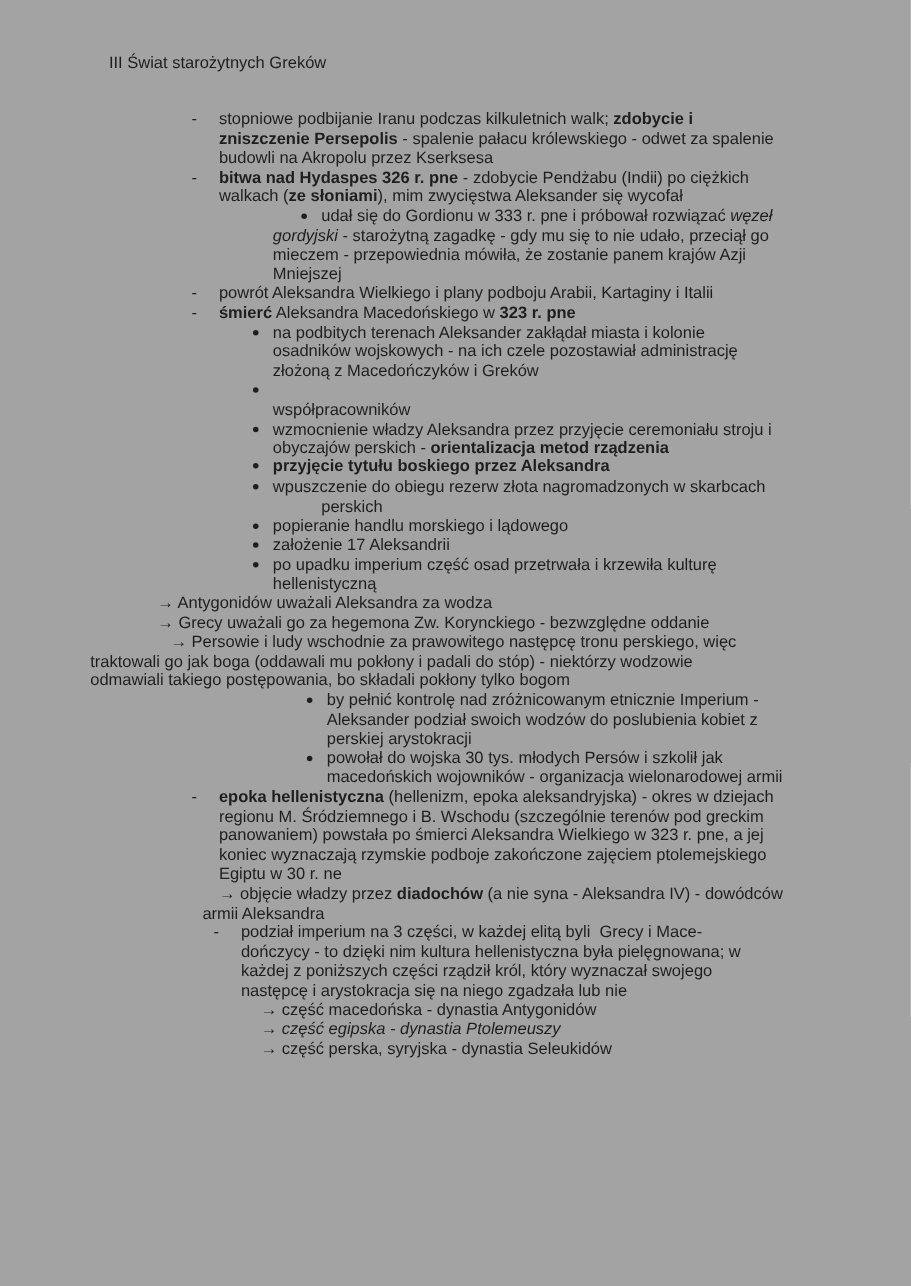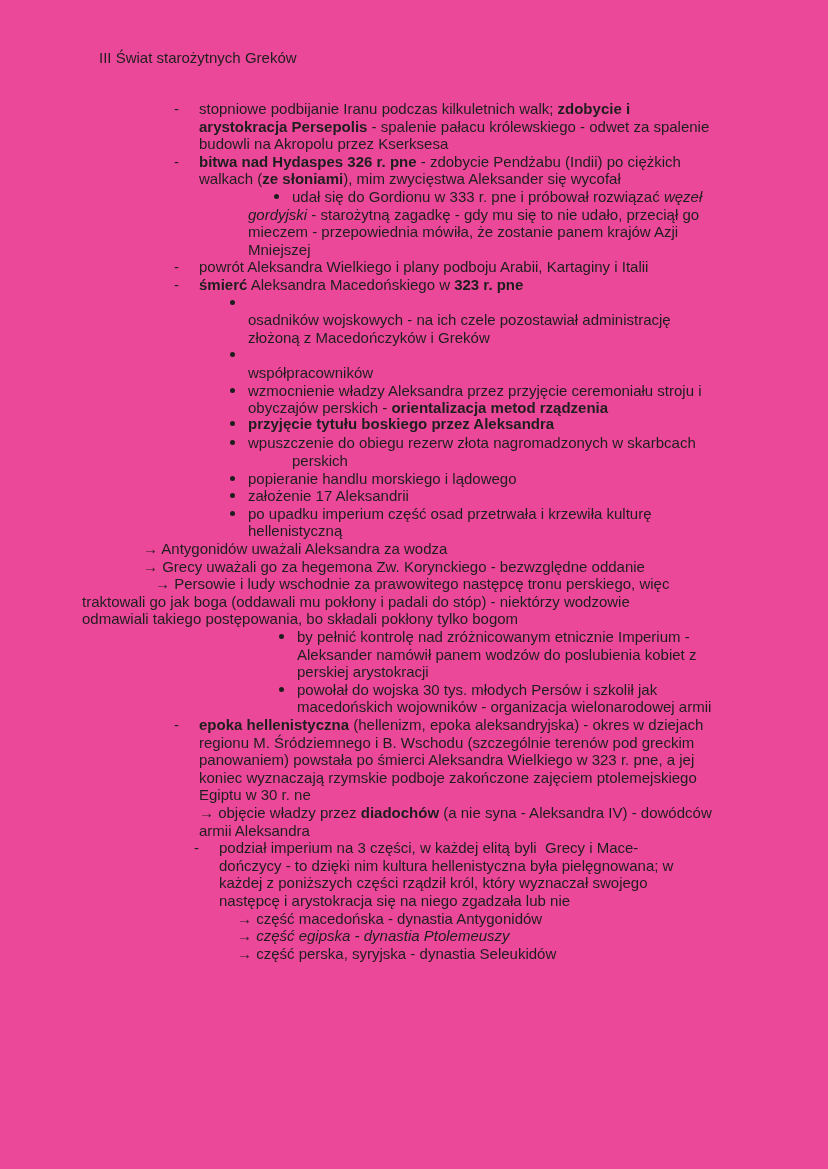--- a/index.html
+++ b/index.html
@@ -2,77 +2,77 @@
 <html><head>
 <meta charset="utf-8">
 <style>
   html,body{margin:0;padding:0}
   body{
     width:828px;height:1169px;
     background:#ffffff;
     font-family:"Liberation Sans",sans-serif;
     color:#1e1e1e;
   }
-  .page{position:relative;width:828px;height:1169px;background:#ec4899;overflow:hidden}
+  .page{position:relative;width:828px;height:1169px;background:#a3a3a3;overflow:hidden}
   .title{position:absolute;left:99px;top:49px;font-size:15px;line-height:18px;white-space:pre}
   .line{position:absolute;left:0;width:828px;height:18px;font-size:15px;line-height:17.6px;white-space:pre}
   .line .txt{position:absolute;top:0;white-space:pre}
   .line .mk{position:absolute;top:0;white-space:pre}
   .line .dot{position:absolute;top:6px;width:5px;height:5px;border-radius:50%;background:#1e1e1e}
   .b{font-weight:bold}
   .i{font-style:italic}
 </style>
 </head>
 <body>
 
 <div class="page">
   <div class="title">III Świat starożytnych Greków</div>
   <div>
       <div class="line" style="top: 100px;"><span class="mk" style="left: 174px;">-</span><span class="txt" style="left: 199px;"><span>stopniowe podbijanie Iranu podczas kilkuletnich walk; </span><span class="b">zdobycie i</span></span></div>
-      <div class="line" style="top: 117.6px;"><span class="txt" style="left: 199px;"><span class="b">arystokracja Persepolis</span><span> - spalenie pałacu królewskiego - odwet za spalenie</span></span></div>
+      <div class="line" style="top: 117.6px;"><span class="txt" style="left: 199px;"><span class="b">zniszczenie Persepolis</span><span> - spalenie pałacu królewskiego - odwet za spalenie</span></span></div>
       <div class="line" style="top: 135.2px;"><span class="txt" style="left: 199px;"><span>budowli na Akropolu przez Kserksesa</span></span></div>
       <div class="line" style="top: 152.8px;"><span class="mk" style="left: 174px;">-</span><span class="txt" style="left: 199px;"><span class="b">bitwa nad Hydaspes 326 r. pne</span><span> - zdobycie Pendżabu (Indii) po ciężkich</span></span></div>
       <div class="line" style="top: 170.4px;"><span class="txt" style="left: 199px;"><span>walkach (</span><span class="b">ze słoniami</span><span>), mim zwycięstwa Aleksander się wycofał</span></span></div>
       <div class="line" style="top: 188px; margin-left: 44px;"><span class="dot" style="left: 230px;"></span><span class="txt" style="left: 248px;"><span>udał się do Gordionu w 333 r. pne i próbował rozwiązać </span><span class="i">węzeł</span></span></div>
       <div class="line" style="top: 205.6px;"><span class="txt" style="left: 248px;"><span class="i">gordyjski</span><span> - starożytną zagadkę - gdy mu się to nie udało, przeciął go</span></span></div>
       <div class="line" style="top: 223.2px;"><span class="txt" style="left: 248px;"><span>mieczem - przepowiednia mówiła, że zostanie panem krajów Azji</span></span></div>
       <div class="line" style="top: 240.8px;"><span class="txt" style="left: 248px;"><span>Mniejszej</span></span></div>
       <div class="line" style="top: 258.4px;"><span class="mk" style="left: 174px;">-</span><span class="txt" style="left: 199px;"><span>powrót Aleksandra Wielkiego i plany podboju Arabii, Kartaginy i Italii</span></span></div>
       <div class="line" style="top: 276px;"><span class="mk" style="left: 174px;">-</span><span class="txt" style="left: 199px;"><span class="b">śmierć</span><span> Aleksandra Macedońskiego w </span><span class="b">323 r. pne</span></span></div>
-      <div class="line" style="top: 293.6px;"><span class="dot" style="left: 230px;"></span></div>
+      <div class="line" style="top: 293.6px;"><span class="dot" style="left: 230px;"></span><span class="txt" style="left: 248px;"><span>na podbitych terenach Aleksander zakłądał miasta i kolonie</span></span></div>
       <div class="line" style="top: 311.2px;"><span class="txt" style="left: 248px;"><span>osadników wojskowych - na ich czele pozostawiał administrację</span></span></div>
       <div class="line" style="top: 328.8px;"><span class="txt" style="left: 248px;"><span>złożoną z Macedończyków i Greków</span></span></div>
       <div class="line" style="top: 346.4px;"><span class="dot" style="left: 230px;"></span></div>
       <div class="line" style="top: 364px;"><span class="txt" style="left: 248px;"><span>współpracowników</span></span></div>
       <div class="line" style="top: 381.6px;"><span class="dot" style="left: 230px;"></span><span class="txt" style="left: 248px;"><span>wzmocnienie władzy Aleksandra przez przyjęcie ceremoniału stroju i</span></span></div>
       <div class="line" style="top: 399.2px;"><span class="txt" style="left: 248px;"><span>obyczajów perskich - </span><span class="b">orientalizacja metod rządzenia</span></span></div>
       <div class="line" style="top: 415px;"><span class="dot" style="left: 230px;"></span><span class="txt" style="left: 248px;"><span class="b">przyjęcie tytułu boskiego przez Aleksandra</span></span></div>
       <div class="line" style="top: 434.4px;"><span class="dot" style="left: 230px;"></span><span class="txt" style="left: 248px;"><span>wpuszczenie do obiegu rezerw złota nagromadzonych w skarbcach</span></span></div>
       <div class="line" style="top: 452px; margin-left: 44px;"><span class="txt" style="left: 248px;"><span>perskich</span></span></div>
       <div class="line" style="top: 469.6px;"><span class="dot" style="left: 230px;"></span><span class="txt" style="left: 248px;"><span>popieranie handlu morskiego i lądowego</span></span></div>
       <div class="line" style="top: 487.2px;"><span class="dot" style="left: 230px;"></span><span class="txt" style="left: 248px;"><span>założenie 17 Aleksandrii</span></span></div>
       <div class="line" style="top: 504.8px;"><span class="dot" style="left: 230px;"></span><span class="txt" style="left: 248px;"><span>po upadku imperium część osad przetrwała i krzewiła kulturę</span></span></div>
       <div class="line" style="top: 522.4px;"><span class="txt" style="left: 248px;"><span>hellenistyczną</span></span></div>
       <div class="line" style="top: 540px;"><span class="txt" style="left: 143px;"><span>→ Antygonidów uważali Aleksandra za wodza</span></span></div>
       <div class="line" style="top: 557.6px;"><span class="txt" style="left: 143px;"><span>→ Grecy uważali go za hegemona Zw. Korynckiego - bezwzględne oddanie</span></span></div>
       <div class="line" style="top: 575.2px;"><span class="txt" style="left: 155px;"><span>→ Persowie i ludy wschodnie za prawowitego następcę tronu perskiego, więc</span></span></div>
       <div class="line" style="top: 592.8px;"><span class="txt" style="left: 82px;"><span>traktowali go jak boga (oddawali mu pokłony i padali do stóp) - niektórzy wodzowie</span></span></div>
       <div class="line" style="top: 610.4px;"><span class="txt" style="left: 82px;"><span>odmawiali takiego postępowania, bo składali pokłony tylko bogom</span></span></div>
       <div class="line" style="top: 628px;"><span class="dot" style="left: 279px;"></span><span class="txt" style="left: 297px;"><span>by pełnić kontrolę nad zróżnicowanym etnicznie Imperium -</span></span></div>
-      <div class="line" style="top: 645.6px;"><span class="txt" style="left: 297px;"><span>Aleksander namówił panem wodzów do poslubienia kobiet z</span></span></div>
+      <div class="line" style="top: 645.6px;"><span class="txt" style="left: 297px;"><span>Aleksander podział swoich wodzów do poslubienia kobiet z</span></span></div>
       <div class="line" style="top: 663.2px;"><span class="txt" style="left: 297px;"><span>perskiej arystokracji</span></span></div>
       <div class="line" style="top: 680.8px;"><span class="dot" style="left: 279px;"></span><span class="txt" style="left: 297px;"><span>powołał do wojska 30 tys. młodych Persów i szkolił jak</span></span></div>
       <div class="line" style="top: 698.4px;"><span class="txt" style="left: 297px;"><span>macedońskich wojowników - organizacja wielonarodowej armii</span></span></div>
       <div class="line" style="top: 716px;"><span class="mk" style="left: 174px;">-</span><span class="txt" style="left: 199px;"><span class="b">epoka hellenistyczna</span><span> (hellenizm, epoka aleksandryjska) - okres w dziejach</span></span></div>
       <div class="line" style="top: 733.6px;"><span class="txt" style="left: 199px;"><span>regionu M. Śródziemnego i B. Wschodu (szczególnie terenów pod greckim</span></span></div>
       <div class="line" style="top: 751.2px;"><span class="txt" style="left: 199px;"><span>panowaniem) powstała po śmierci Aleksandra Wielkiego w 323 r. pne, a jej</span></span></div>
       <div class="line" style="top: 768.8px;"><span class="txt" style="left: 199px;"><span>koniec wyznaczają rzymskie podboje zakończone zajęciem ptolemejskiego</span></span></div>
       <div class="line" style="top: 786.4px;"><span class="txt" style="left: 199px;"><span>Egiptu w 30 r. ne</span></span></div>
       <div class="line" style="top: 804px;"><span class="txt" style="left: 199px;"><span>→ objęcie władzy przez </span><span class="b">diadochów</span><span> (a nie syna - Aleksandra IV) - dowódców</span></span></div>
-      <div class="line" style="top: 821.6px;"><span class="txt" style="left: 199px;"><span>armii Aleksandra</span></span></div>
+      <div class="line" style="top: 821.6px;"><span class="txt" style="left: 184px;"><span>armii Aleksandra</span></span></div>
       <div class="line" style="top: 839.2px;"><span class="mk" style="left: 194px;">-</span><span class="txt" style="left: 219px;"><span>podział imperium na 3 części, w każdej elitą byli  Grecy i Mace-</span></span></div>
       <div class="line" style="top: 856.8px;"><span class="txt" style="left: 219px;"><span>dończycy - to dzięki nim kultura hellenistyczna była pielęgnowana; w</span></span></div>
       <div class="line" style="top: 874.4px;"><span class="txt" style="left: 219px;"><span>każdej z poniższych części rządził król, który wyznaczał swojego</span></span></div>
       <div class="line" style="top: 892px;"><span class="txt" style="left: 219px;"><span>następcę i arystokracja się na niego zgadzała lub nie</span></span></div>
       <div class="line" style="top: 909.6px;"><span class="txt" style="left: 237px;"><span>→ część macedońska - dynastia Antygonidów</span></span></div>
       <div class="line" style="top: 927.2px; font-style: italic;"><span class="txt" style="left: 237px;"><span>→ część egipska - dynastia Ptolemeuszy</span></span></div>
       <div class="line" style="top: 944.8px;"><span class="txt" style="left: 237px;"><span>→ część perska, syryjska - dynastia Seleukidów</span></span></div>
     </div>
 </div>
 

